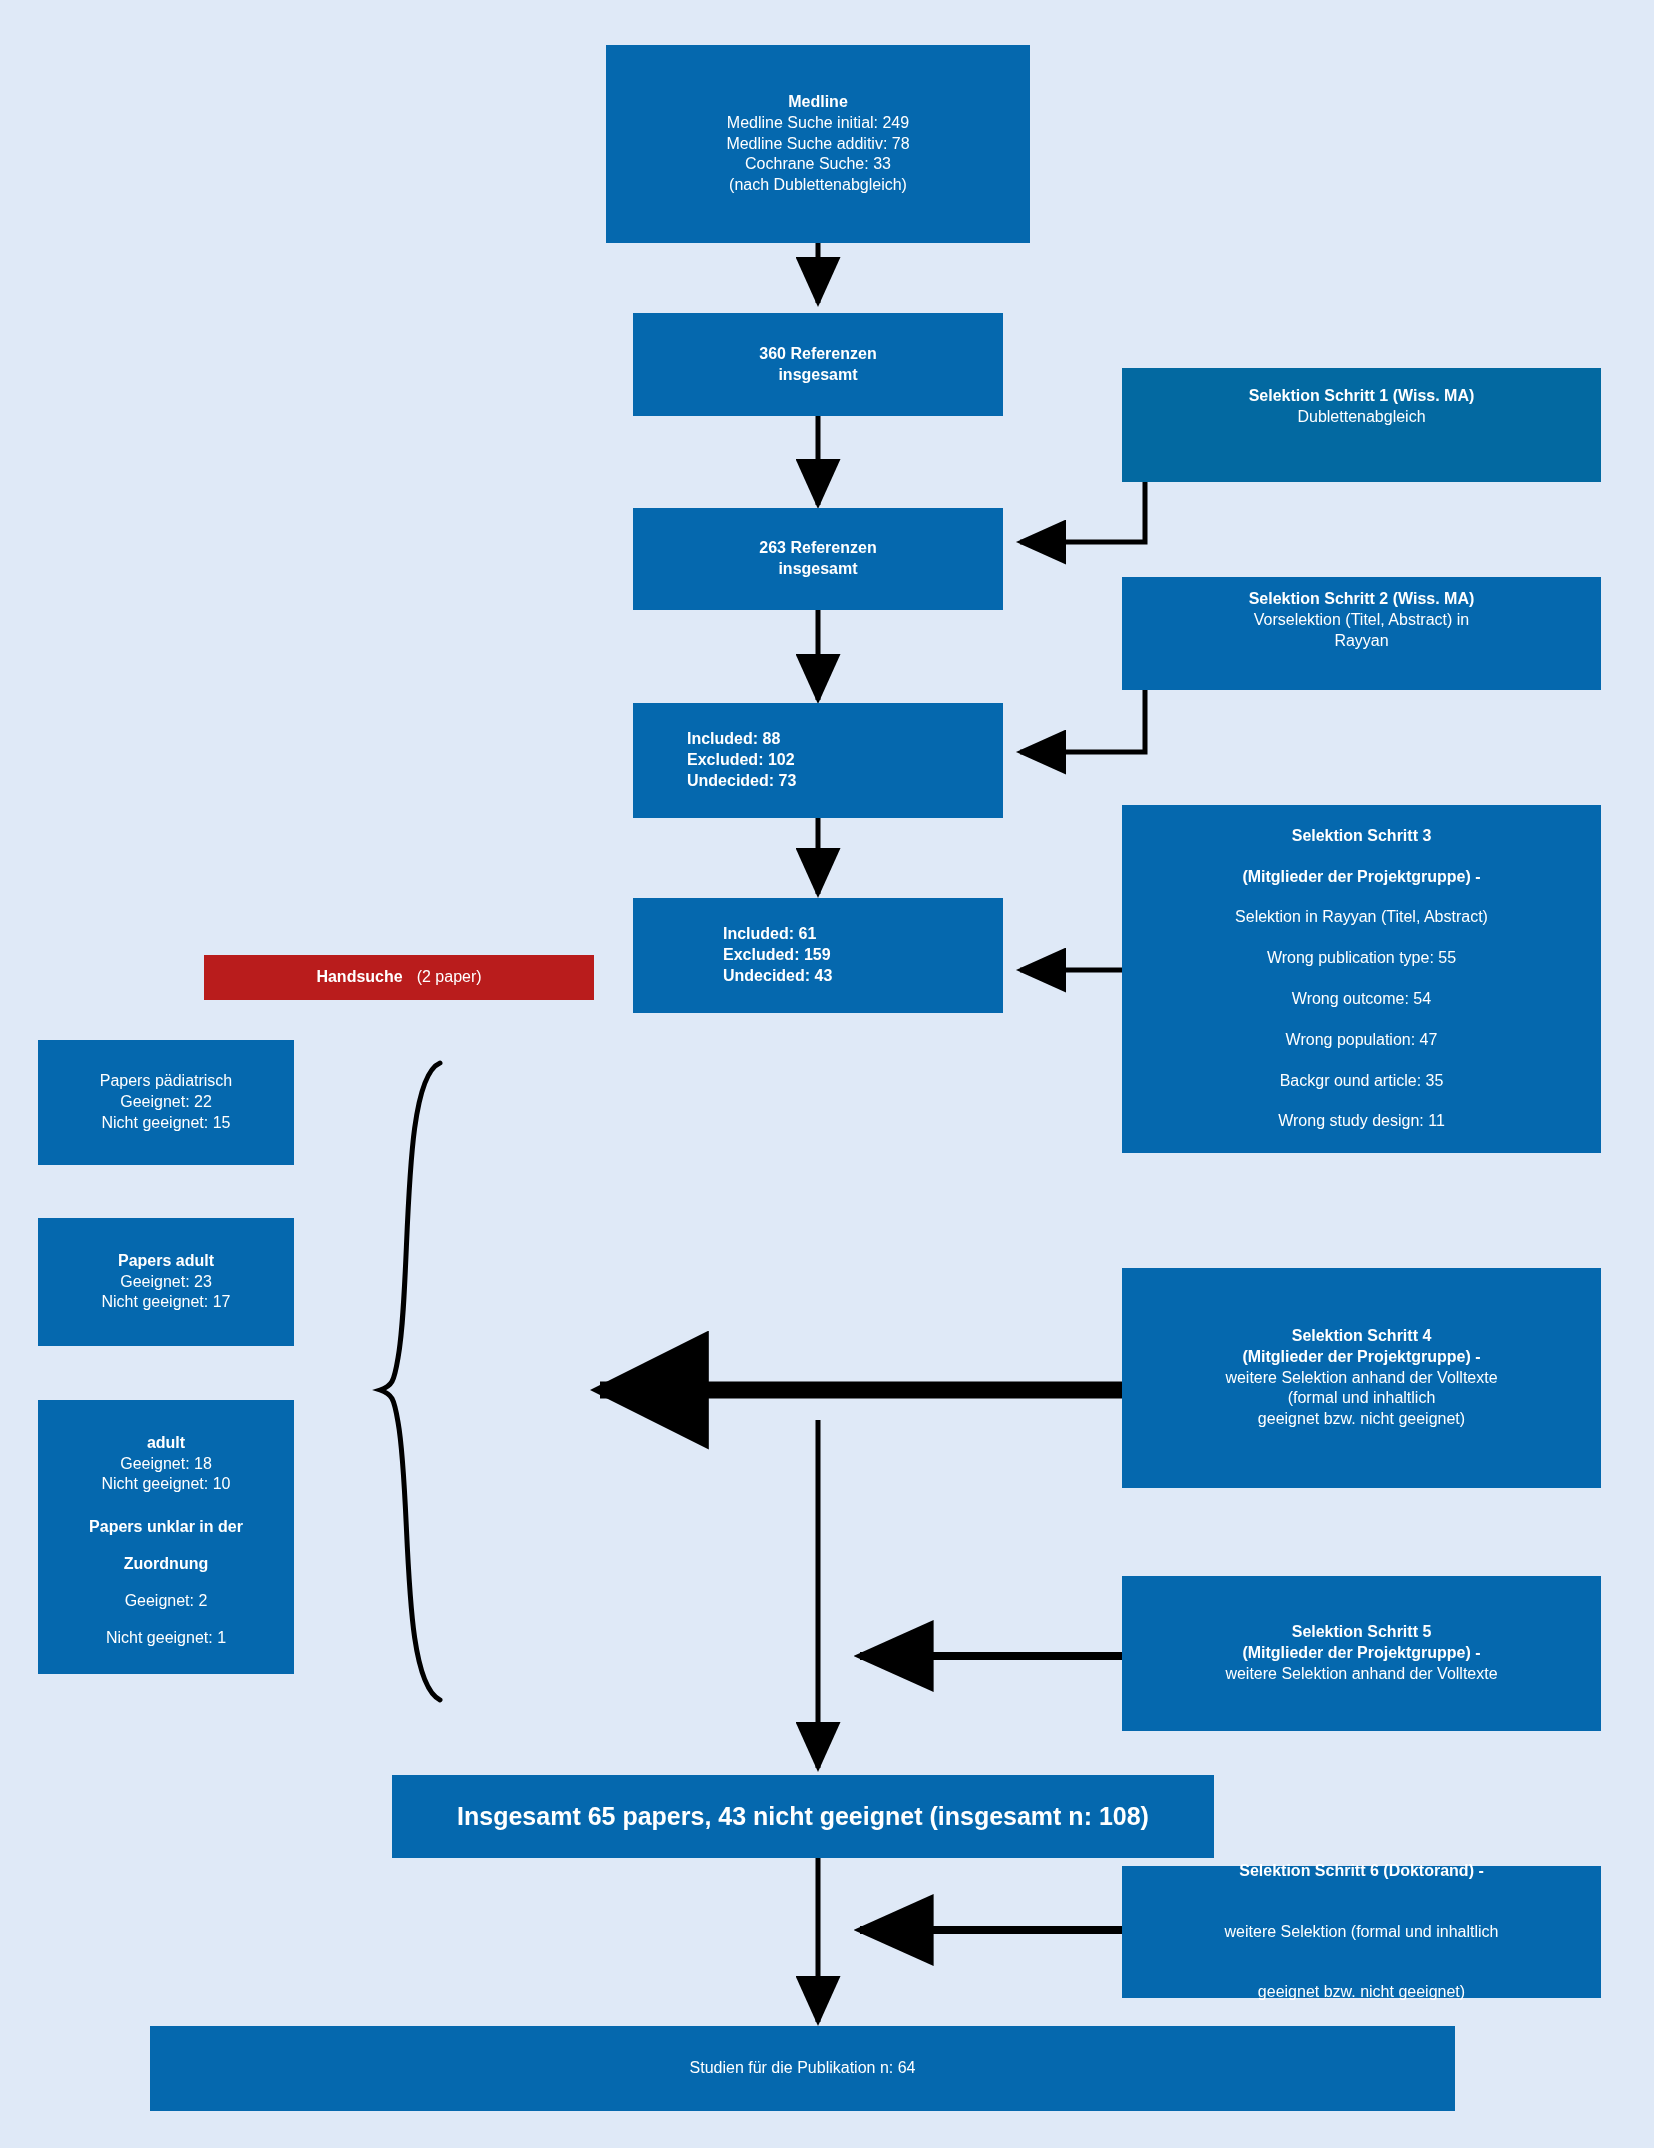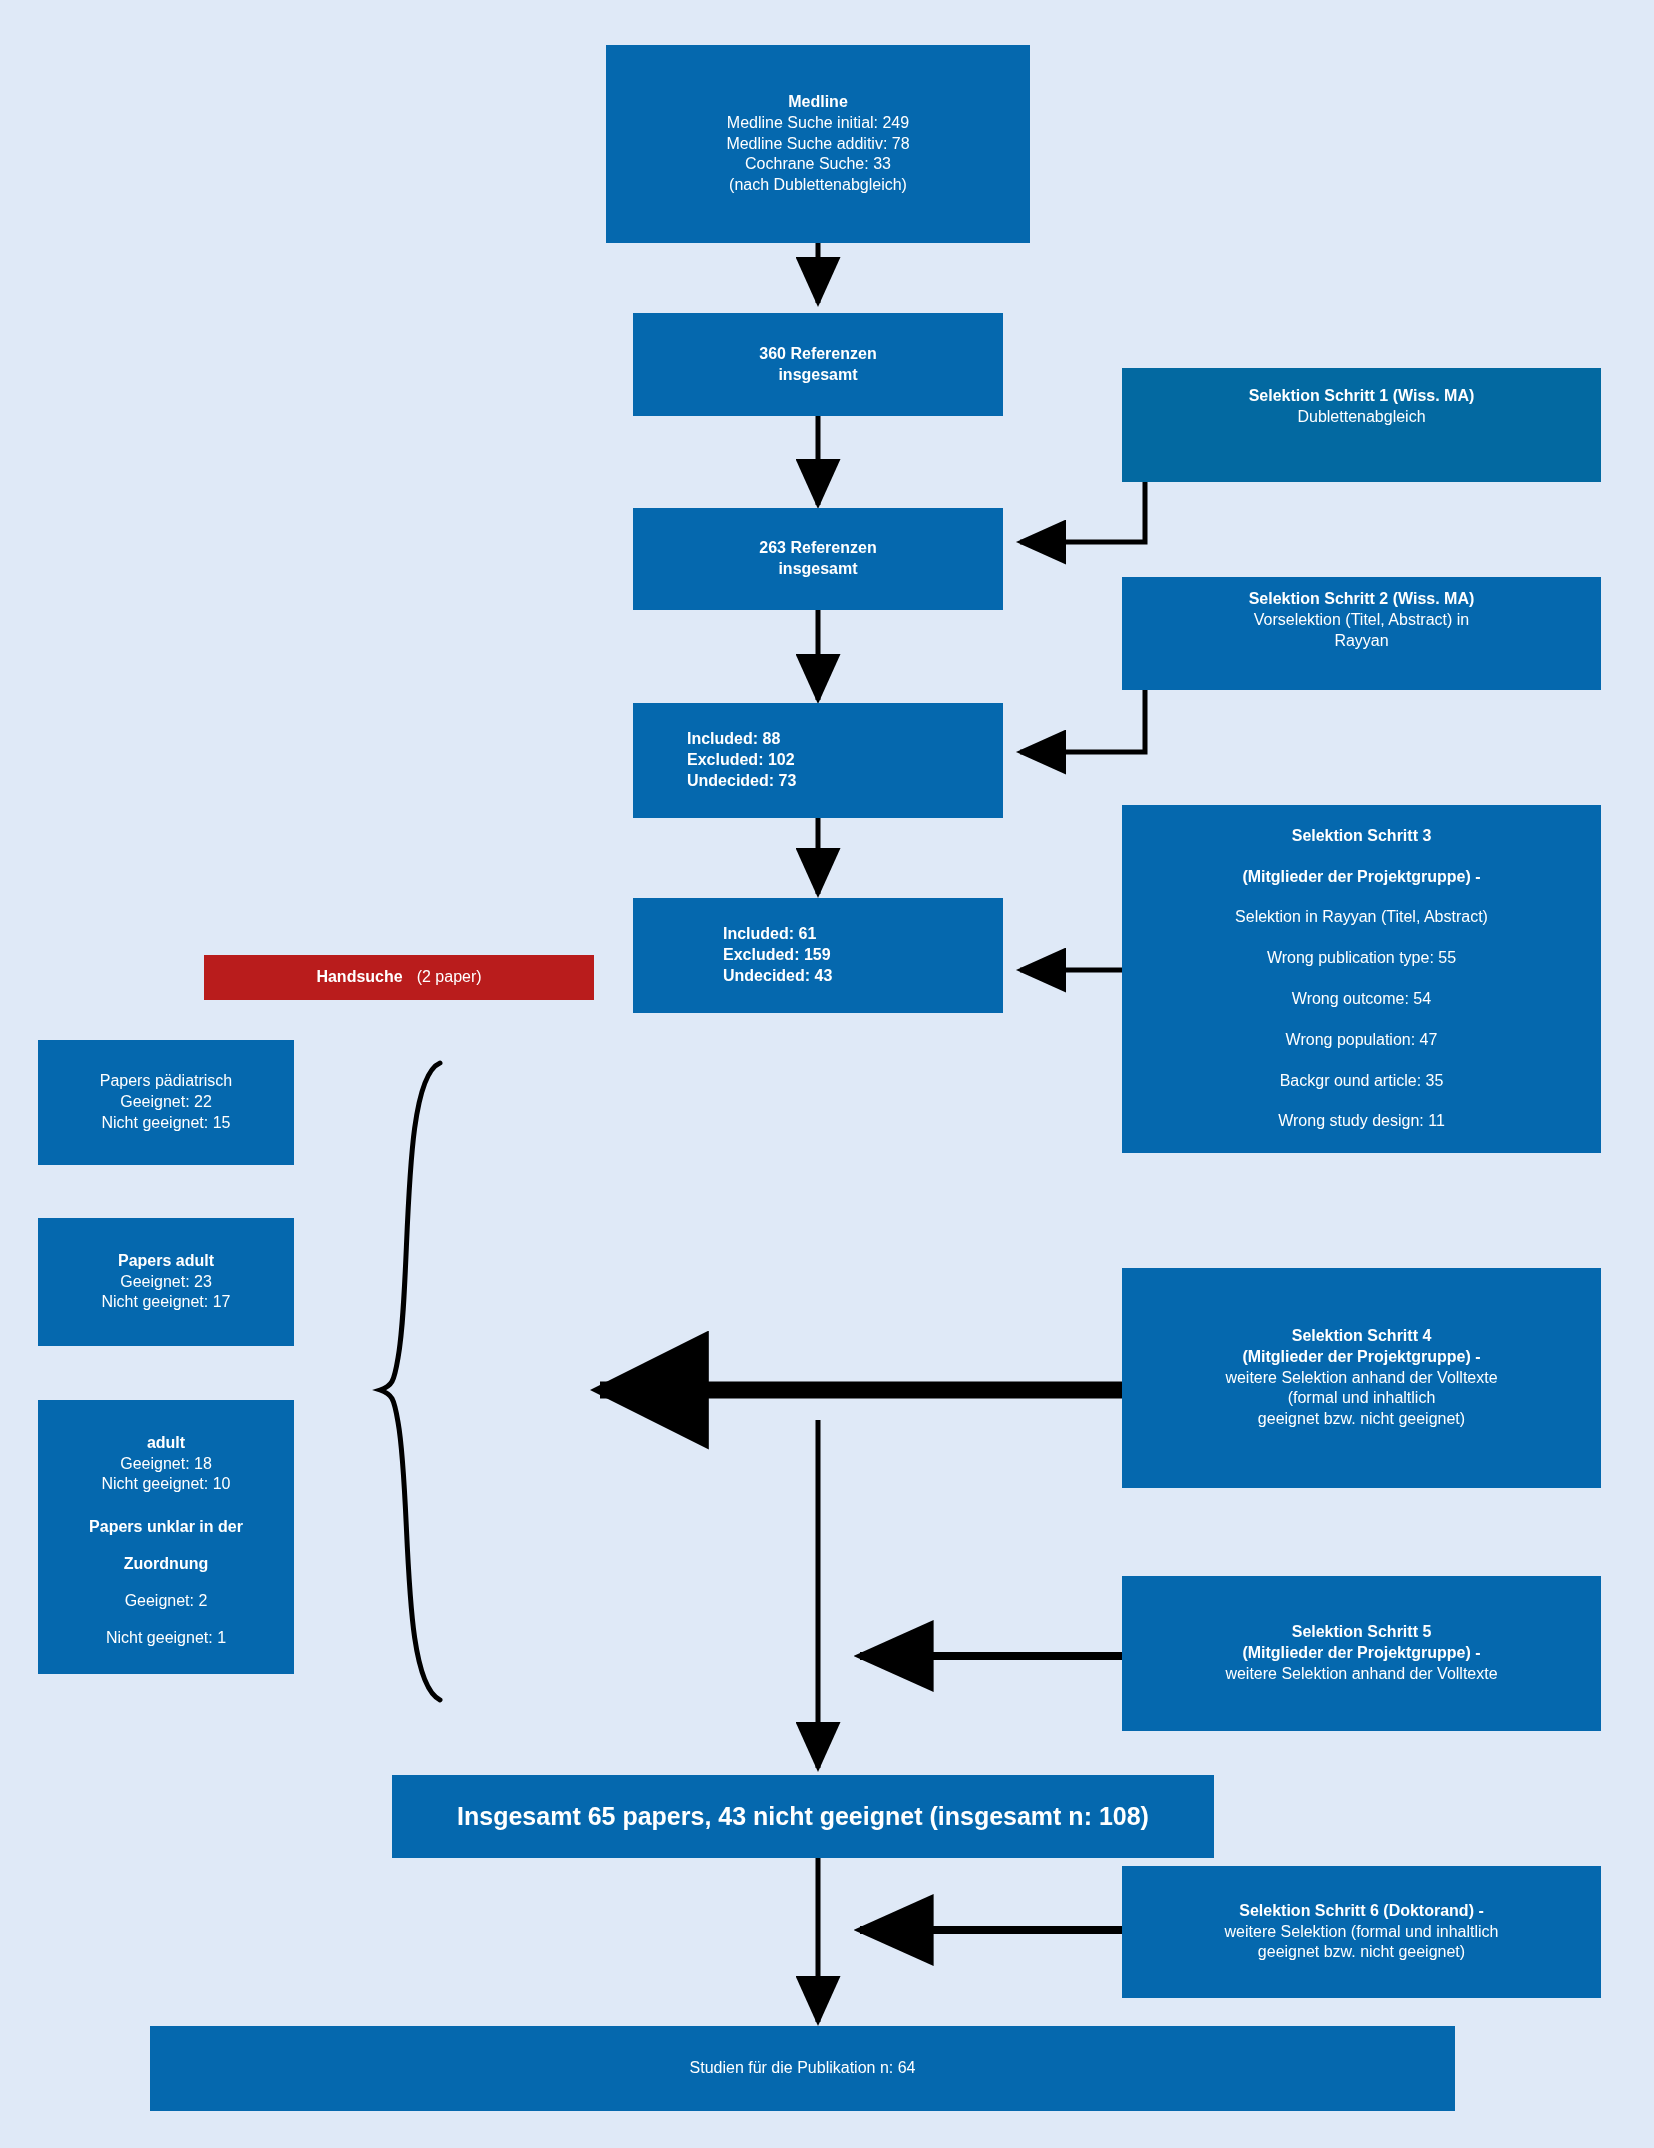--- a/index.html
+++ b/index.html
@@ -177,21 +177,21 @@
   <div class="box" style="left: 1122px; top: 1576px; width: 479px; height: 155px; background: rgb(5, 104, 174); color: rgb(255, 255, 255);">
     <span class="ln b">Selektion Schritt 5</span>
     <span class="ln b">(Mitglieder der Projektgruppe) -</span>
     <span class="ln">weitere Selektion anhand der Volltexte</span>
   </div>
 
   <div class="box" style="left: 392px; top: 1775px; width: 822px; height: 83px; font-size: 25px; background: rgb(5, 104, 174); color: rgb(255, 255, 255);">
     <span class="ln b">Insgesamt 65 papers, 43 nicht geeignet (insgesamt n: 108)</span>
   </div>
 
-  <div class="box" style="left: 1122px; top: 1866px; width: 479px; height: 132px; background: rgb(5, 104, 174); color: rgb(255, 255, 255);">
+  <div class="box" style="left: 1122px; top: 1866px; width: 479px; height: 132px; background: rgb(5, 104, 174); color: rgb(255, 255, 255); gap: 40px;">
     <span class="ln b">Selektion Schritt 6 (Doktorand) -</span>
     <span class="ln">weitere Selektion (formal und inhaltlich</span>
     <span class="ln">geeignet bzw. nicht geeignet)</span>
   </div>
 
   <div class="box" style="left: 150px; top: 2026px; width: 1305px; height: 85px; background: rgb(5, 104, 174); color: rgb(255, 255, 255);">
     <span class="ln">Studien für die Publikation n: 64</span>
   </div>
 
 </div>

